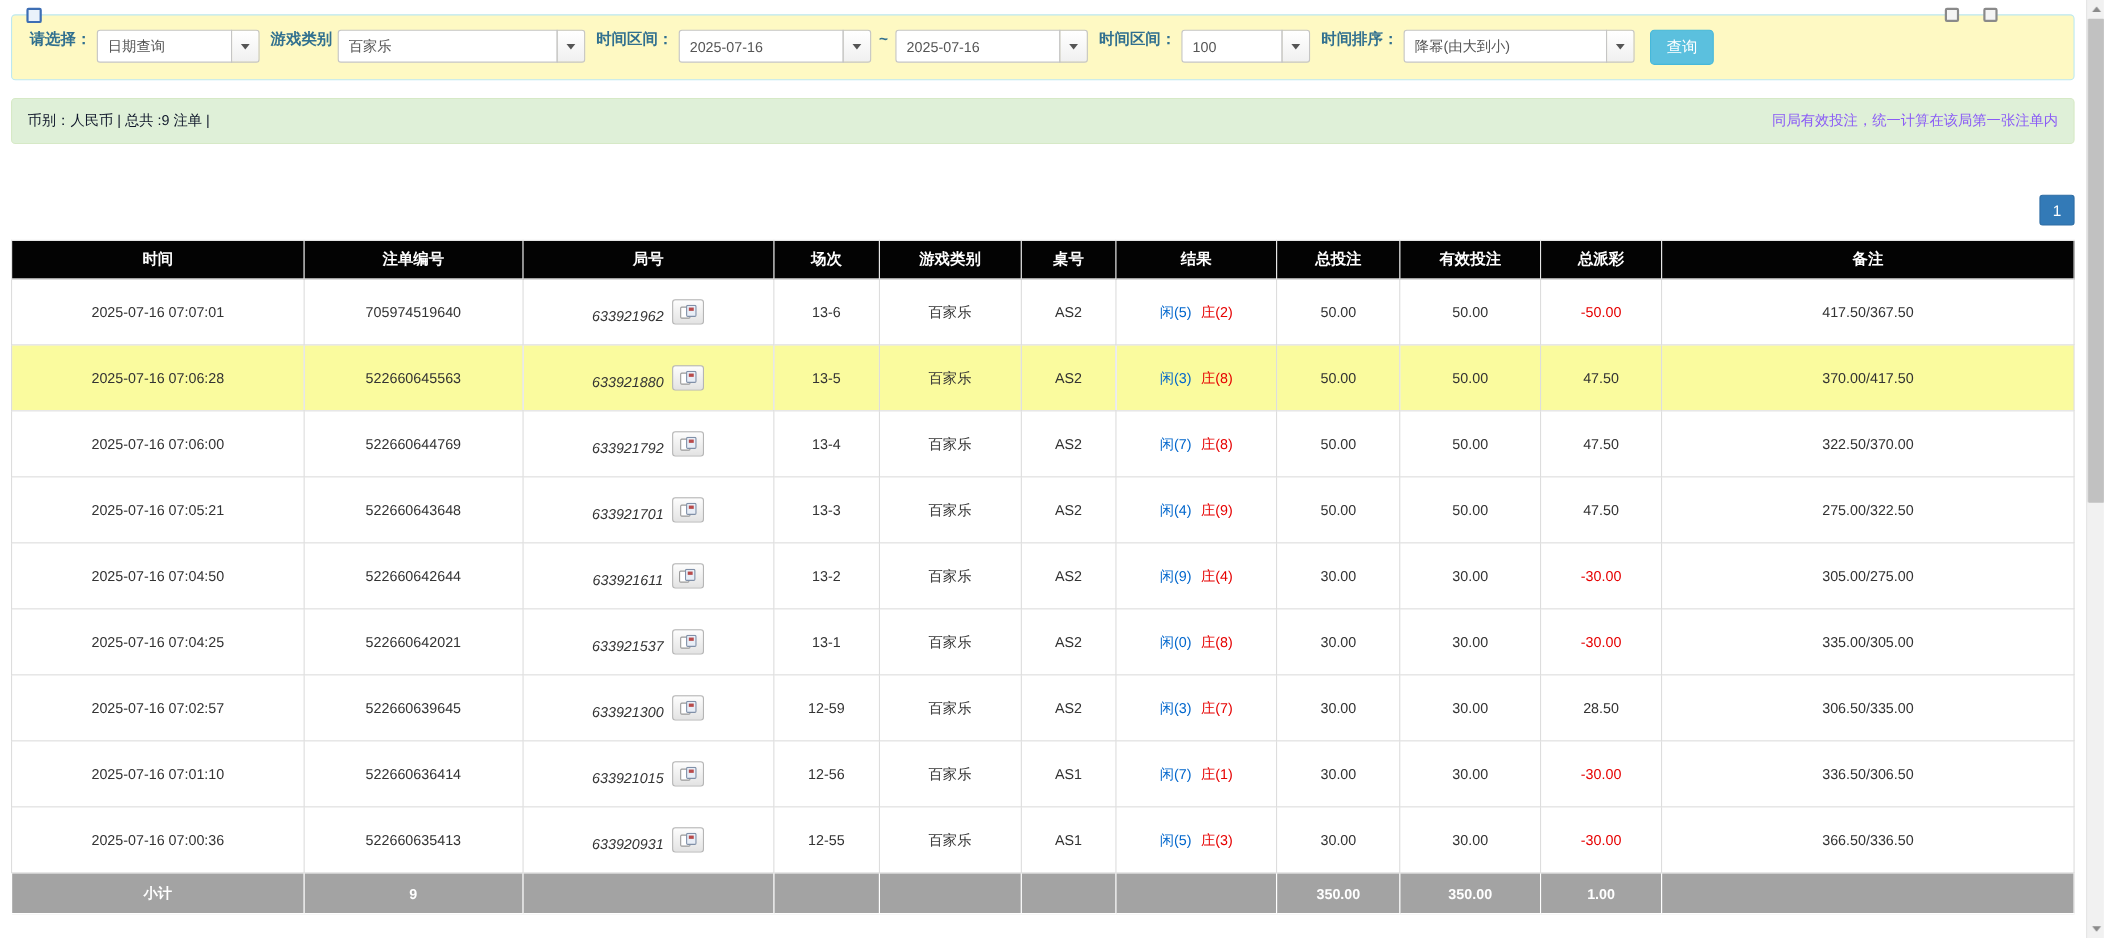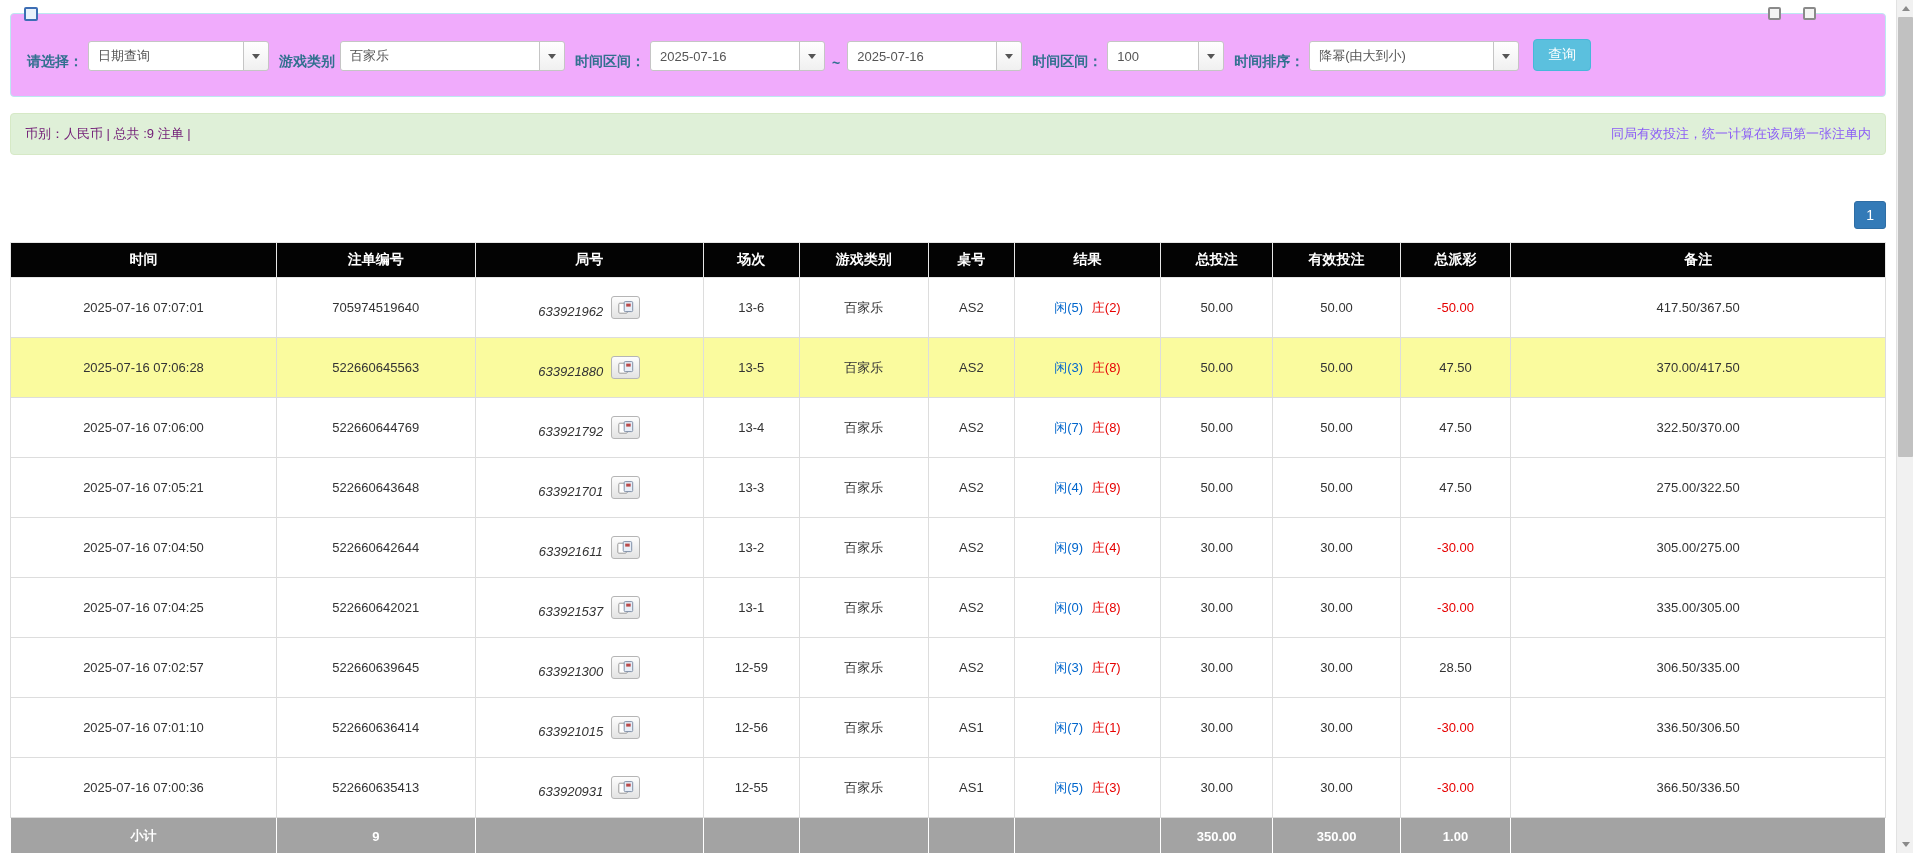--- a/index.html
+++ b/index.html
@@ -13,40 +13,40 @@
   
   .corner-icon-left { position:absolute; top:-6px; left:14px; width:14px; height:14px;
     border:2px solid #3d6eb4; background:#eaf2fb; border-radius:2px; }
   .corner-icons-right { position:absolute; top:-6px; right:70px; display:flex; gap:22px; }
   .corner-icons-right .g-icon { width:13px; height:13px; border:2px solid #8a8a8a; background:#f4f4f4; border-radius:2px; }
 
   .title-wrap { height:30px; overflow:hidden; margin-left:20px; }
   .page-title { font-size:24px; font-weight:500; color:#222; margin-top:-7px; letter-spacing:1px; }
 
   
-  .filter-bar { background:#f0abfc; border:1px solid #bce8f1; border-radius:4px;
-    padding:25px 12px; display:flex; align-items:flex-end; margin-top:13px; }
+  .filter-bar { background:#fef9c3; border:1px solid #bce8f1; border-radius:4px;
+    padding:13px 12px; display:flex; align-items:flex-start; margin-top:13px; }
   .flabel { color:#31708f; font-weight:bold; font-size:14px; white-space:nowrap; margin:0 5px 0 10px; }
   .flabel.first { margin-left:4px; }
   .combo { display:inline-flex; align-items:center; }
   .combo input { height:30px; border:1px solid #c5c5c5; padding:4px 9px; font-size:13px;
     color:#555; background:#fff; border-radius:3px 0 0 3px; outline:none; }
   .combo-btn { width:26px; height:30px; border:1px solid #c5c5c5; margin-left:-1px;
     background:linear-gradient(#ffffff,#f0f0f0); border-radius:0 3px 3px 0;
     display:inline-flex; align-items:center; justify-content:center; cursor:pointer; }
   .caret { width:0; height:0; border-left:4px solid transparent; border-right:4px solid transparent;
     border-top:5px solid #555; }
   .range-sep { color:#31708f; font-weight:bold; margin:0 7px; font-size:14px; }
   .search-btn { background:#5bc0de; border:1px solid #46b8da; color:#fff; font-size:14px;
     padding:6px 14px; border-radius:4px; margin-left:14px; cursor:pointer; }
 
   
   .summary { margin-top:16px; background:#dff0d8; border:1px solid #d6e9c6; border-radius:4px;
     padding:11px 14px; display:flex; justify-content:space-between; align-items:center; font-size:13px; }
-  .summary-left { color:#701a75; }
+  .summary-left { color:#0f172a; }
   .summary-right { color:#8b5cf6; }
 
   
   .pagination-row { display:flex; justify-content:flex-end; margin:46px 0 13px 0; }
   .page-btn { background:#337ab7; border:1px solid #2e6da4; color:#fff; font-size:14px;
     padding:5px 11px; border-radius:3px; cursor:pointer; }
 
   
   table.records { width:100%; border-collapse:collapse; table-layout:fixed; font-size:13px; }
   .records th { background:#030303; color:#fff; font-weight:bold; font-size:14px;
@@ -88,21 +88,21 @@
   <span class="corner-icon-left"></span>
   <span class="corner-icons-right">
     <span class="g-icon"></span>
     <span class="g-icon"></span>
   </span>
 
 
   <div class="filter-bar">
     <span class="flabel first">请选择：</span>
     <span class="combo">
-      <input style="width: 156px;" value="日期查询">
+      <input style="width: 123px;" value="日期查询">
       <button class="combo-btn">
           <span class="caret"></span>
         </button>
     </span>
 
     <span class="flabel">游戏类别</span>
     <span class="combo">
       <input style="width: 200px;" value="百家乐">
       <button class="combo-btn">
           <span class="caret"></span>

